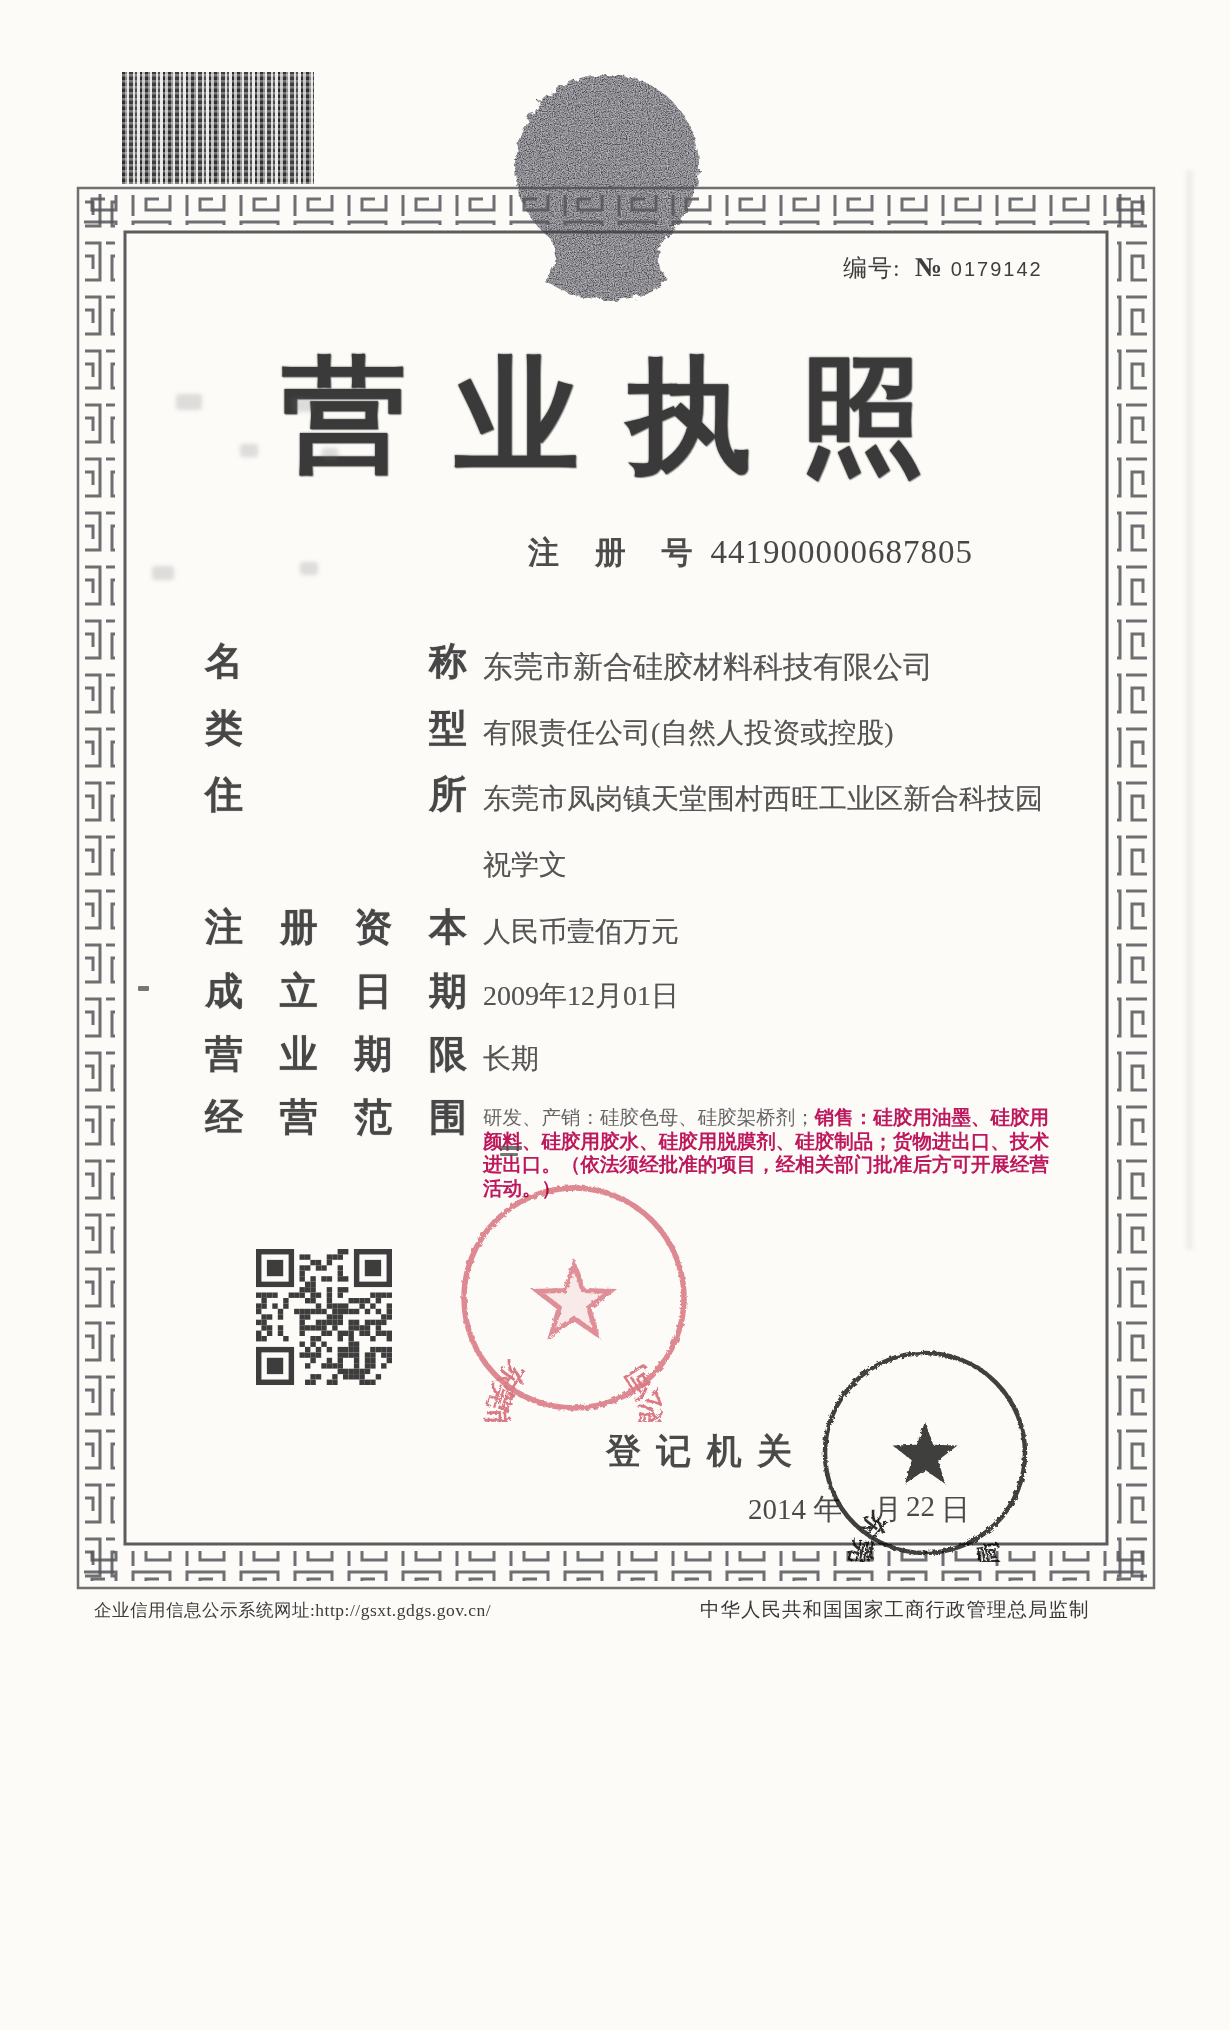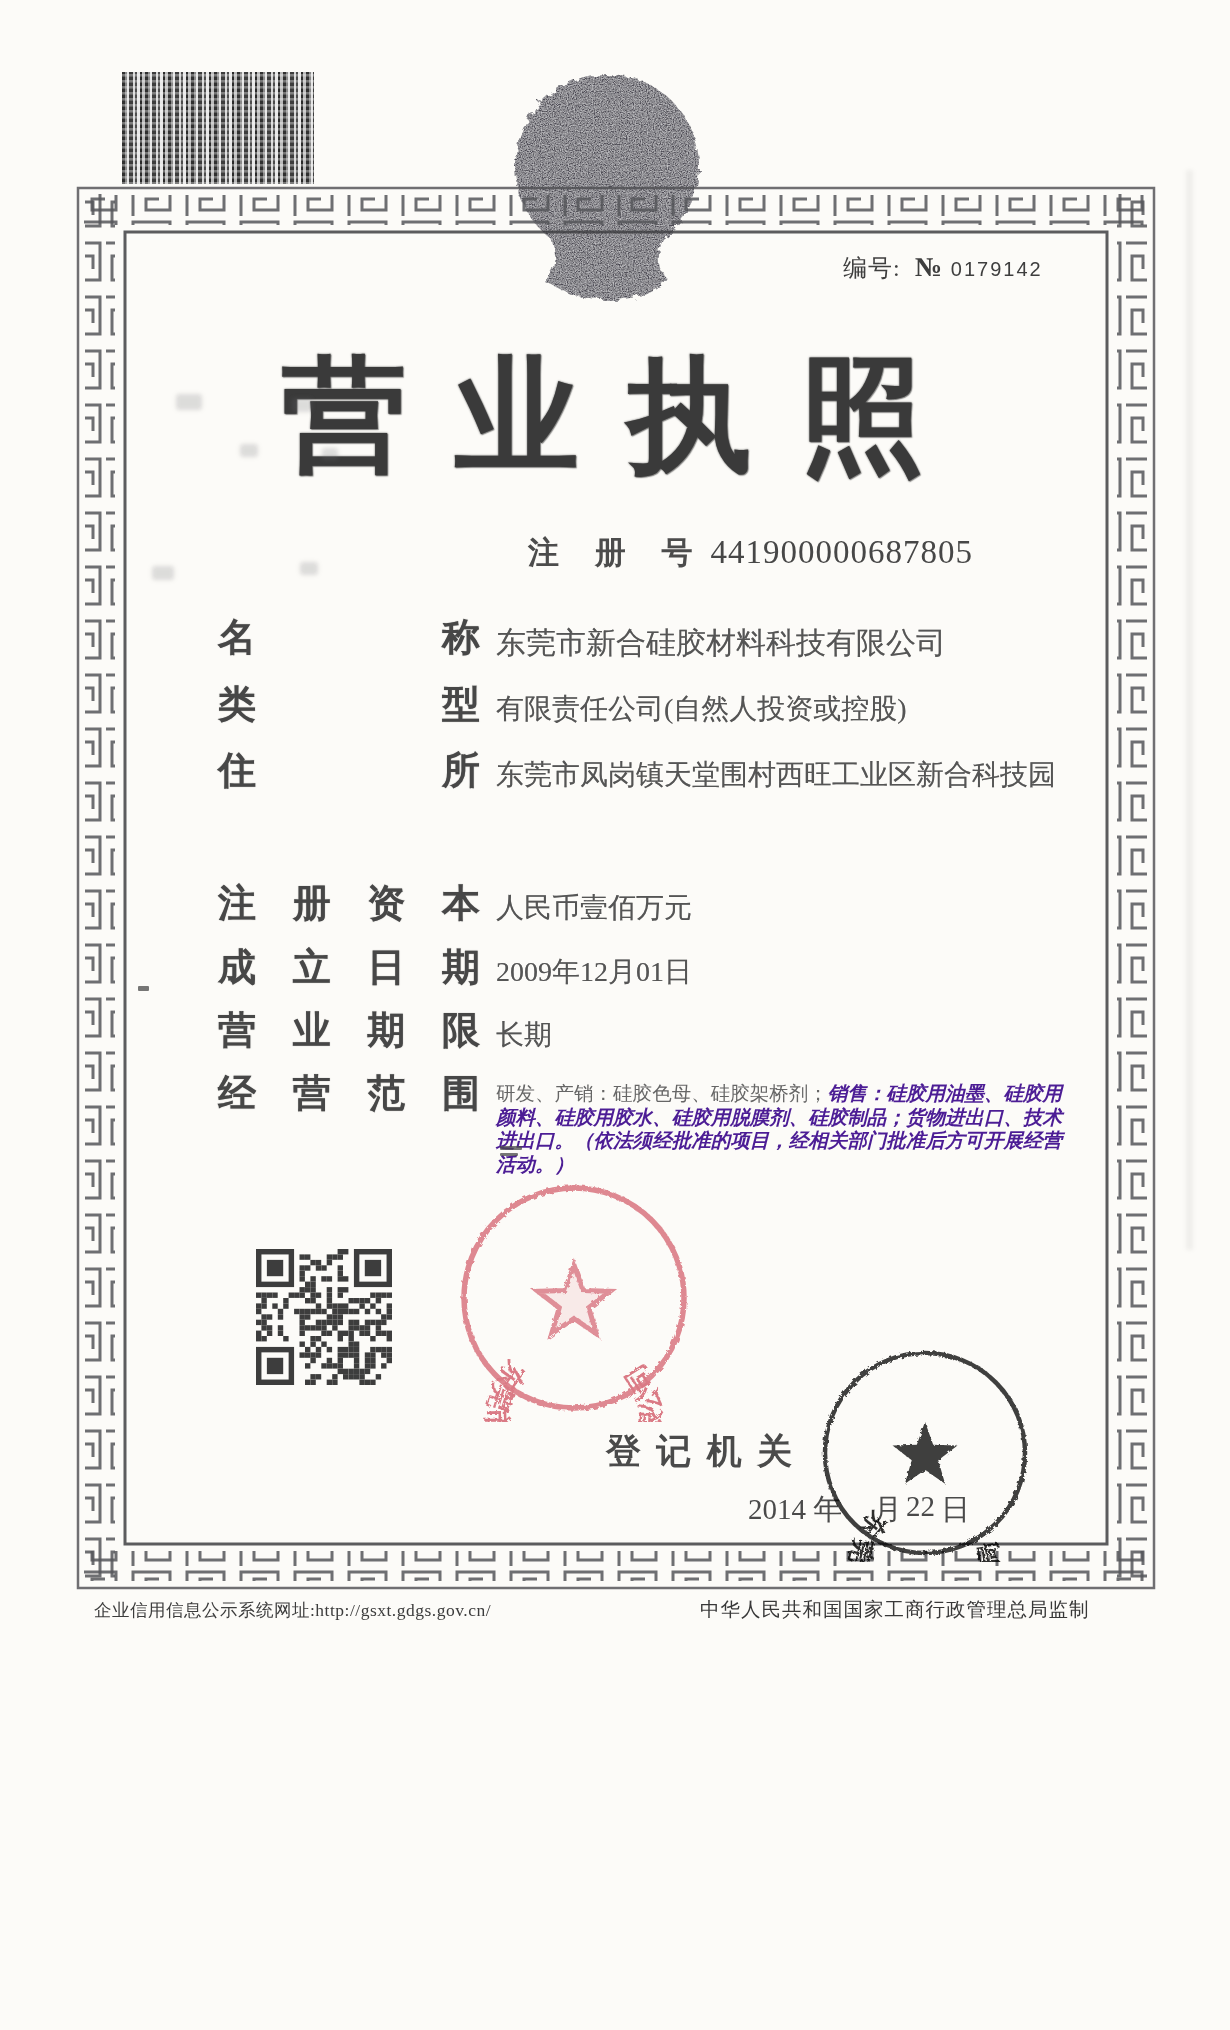--- a/index.html
+++ b/index.html
@@ -26,29 +26,29 @@
   .title{left:282px;top:342px;width:642px;font-size:124px;font-weight:bold;color:#3a3a3a;
          text-align:justify;text-align-last:justify;line-height:150px;
          text-shadow:0 0 2px rgba(45,45,45,.9),1px 1px 1px rgba(60,60,60,.5);}
 
   
   .regno{left:528px;top:532px;white-space:nowrap;text-align:center;}
   .regno .lbl{font-size:31px;color:#4c4c4c;letter-spacing:14px;font-weight:600;}
   .regno .val{font-size:33px;color:#474747;letter-spacing:1px;}
 
   
-  .row{left:218px;width:860px;height:60px;}
+  .row{left:205px;width:860px;height:60px;margin-top:24px;}
   .row .flabel{position:absolute;left:0;top:0;width:262px;font-size:38px;font-weight:600;color:#474747;
                text-align:justify;text-align-last:justify;line-height:44px;
                text-shadow:0 0 1px rgba(70,70,70,.6);}
   .row .fvalue{position:absolute;left:278px;top:8px;width:580px;font-size:28px;color:#555;white-space:nowrap;
                text-shadow:0 0 .5px rgba(85,85,85,.5);}
   .scopeval{position:absolute;left:278px;top:11px;width:566px;font-size:19.5px;line-height:23.5px;
             color:#666;white-space:normal;text-align:justify;}
-  .scopeval .bold{font-weight:bold;color:#4c1d95;font-style:italic;}
+  .scopeval .bold{font-weight:bold;color:#be185d;}
 
   
   .qr{left:256px;top:1249px;width:136px;height:136px;}
 
   
   .company-seal{left:450px;top:1172px;mix-blend-mode:multiply;opacity:.88;}
   .registry-seal{left:816px;top:1344px;mix-blend-mode:multiply;opacity:.92;z-index:6;}
 
   
   .reg-office{left:606px;top:1428px;width:186px;font-size:35px;font-weight:600;color:#4a4a4a;
@@ -131,20 +131,21 @@
   </div>
   <div class="abs row" style="top:682px">
     <span class="flabel">类 型</span>
     <span class="fvalue">有限责任公司(自然人投资或控股)</span>
   </div>
   <div class="abs row" style="top:748px">
     <span class="flabel">住 所</span>
     <span class="fvalue">东莞市凤岗镇天堂围村西旺工业区新合科技园</span>
   </div>
   <div class="abs row" style="top:814px">
+    <span class="fvalue">祝学文</span>
   </div>
   <div class="abs row" style="top:881px">
     <span class="flabel">注 册 资 本</span>
     <span class="fvalue">人民币壹佰万元</span>
   </div>
   <div class="abs row" style="top:945px">
     <span class="flabel">成 立 日 期</span>
     <span class="fvalue">2009年12月01日</span>
   </div>
   <div class="abs row" style="top:1008px">

